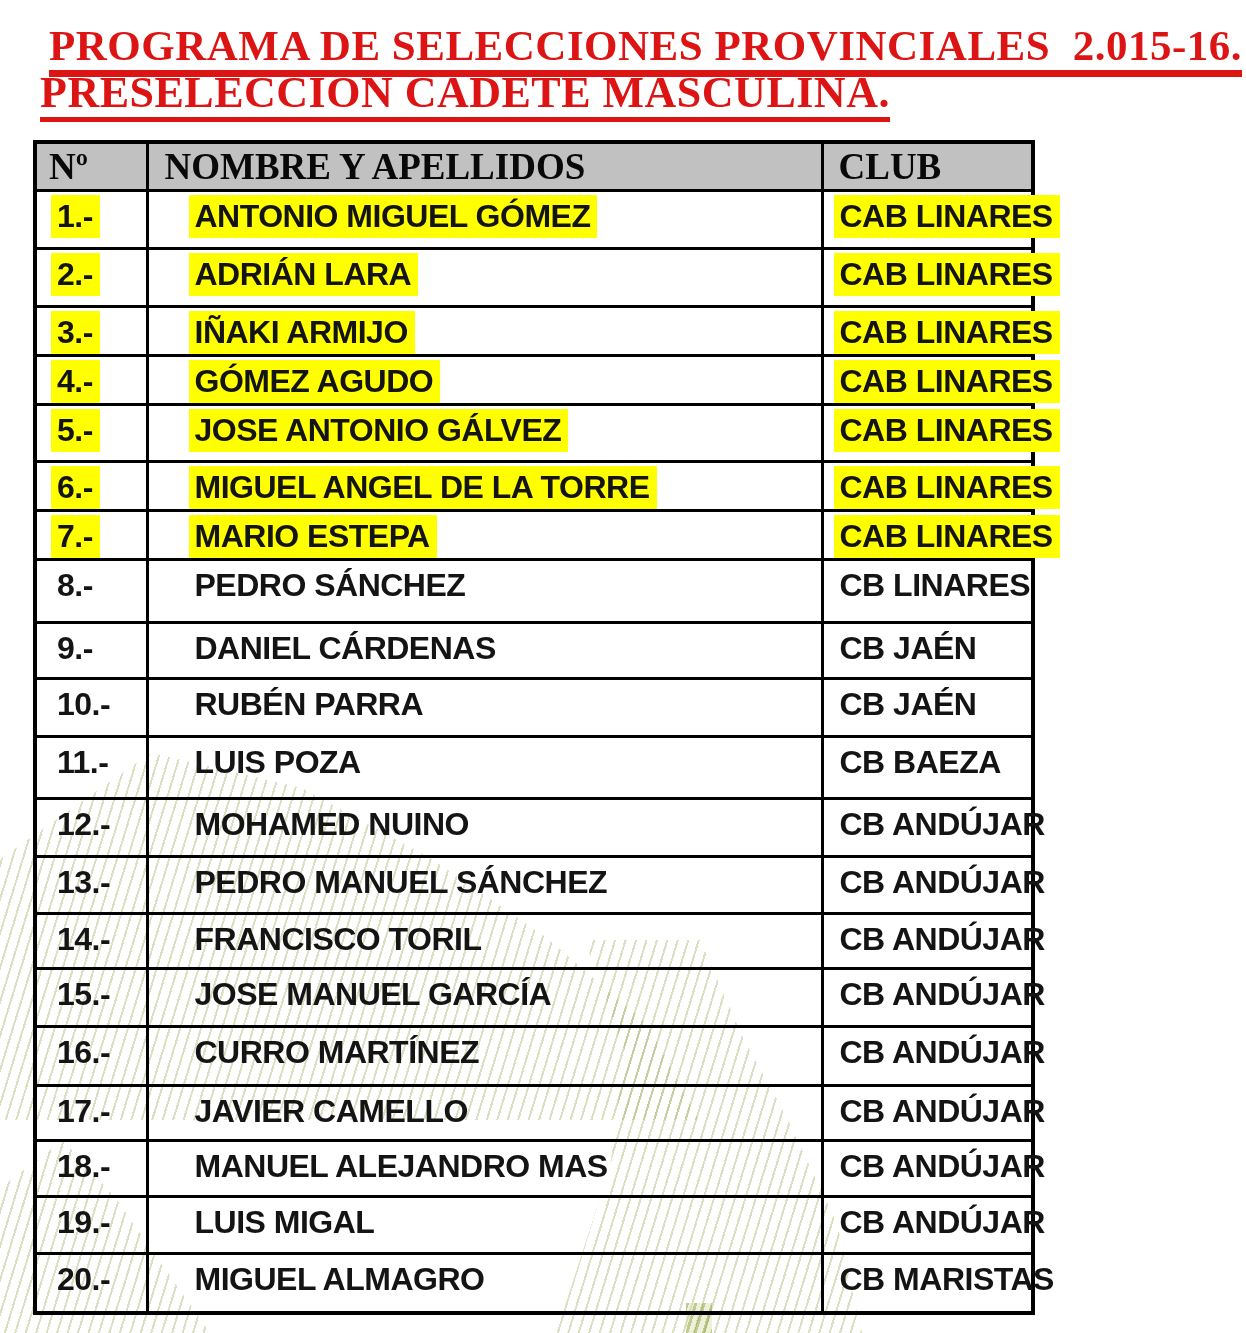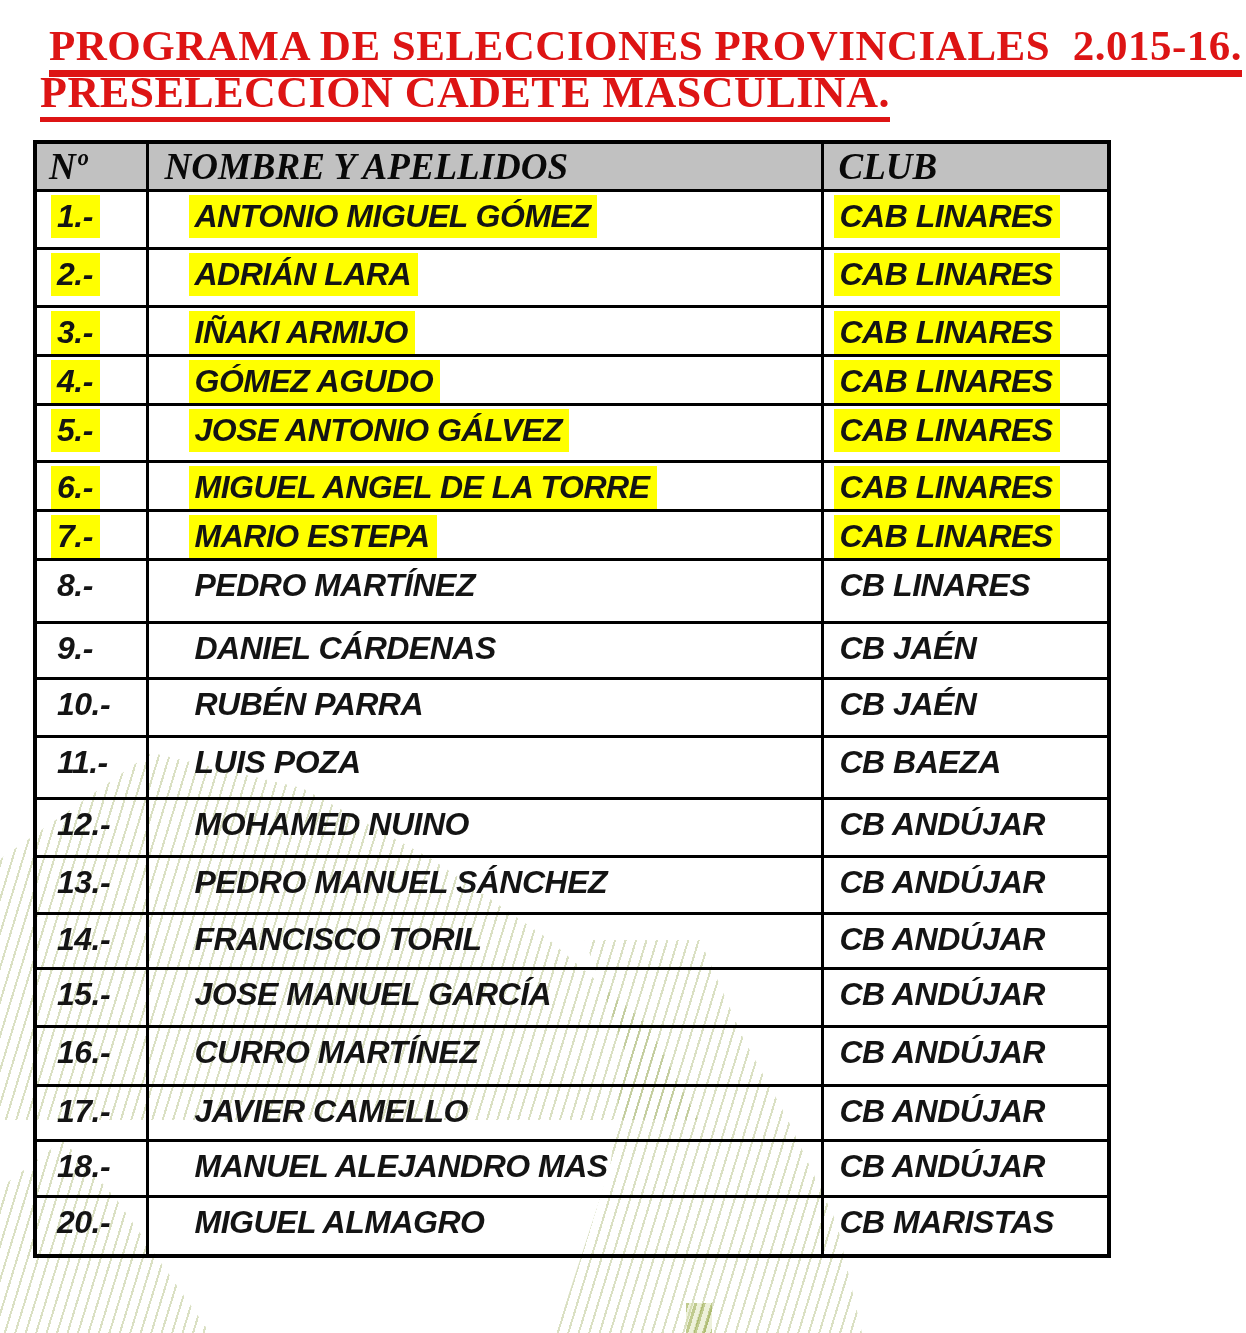--- a/index.html
+++ b/index.html
@@ -83,26 +83,25 @@
     padding-bottom: 2px;
     white-space: pre;
     letter-spacing: 0.5px;
   }
 
   
   table.roster {
     position: absolute;
     left: 33px;
     top: 140px;
-    width: 1078px;
+    width: 1002px;
     border-collapse: collapse;
     table-layout: fixed;
     border: 4px solid var(--border, #000000);
     background: transparent;
-    font-style: italic;
   }
   col.c-num  { width: 112px; }
   col.c-name { width: 675px; }
   col.c-club { width: auto; }
 
   table.roster th, table.roster td {
     border: 3px solid var(--border, #000000);
     background: transparent;
   }
   thead tr { height: 48px; }
@@ -200,21 +199,21 @@
           <td class="c-name"><span class="cell-span hl">MIGUEL ANGEL DE LA TORRE</span></td>
           <td class="c-club"><span class="cell-span hl">CAB LINARES</span></td>
         </tr>
         <tr style="height: 48px;">
           <td class="c-num"><span class="cell-span hl">7.-</span></td>
           <td class="c-name"><span class="cell-span hl">MARIO ESTEPA</span></td>
           <td class="c-club"><span class="cell-span hl">CAB LINARES</span></td>
         </tr>
         <tr style="height: 63px;">
           <td class="c-num"><span class="cell-span">8.-</span></td>
-          <td class="c-name"><span class="cell-span">PEDRO MARTÍNEZ</span></td>
+          <td class="c-name"><span class="cell-span">PEDRO SÁNCHEZ</span></td>
           <td class="c-club"><span class="cell-span">CB LINARES</span></td>
         </tr>
         <tr style="height: 56px;">
           <td class="c-num"><span class="cell-span">9.-</span></td>
           <td class="c-name"><span class="cell-span">DANIEL CÁRDENAS</span></td>
           <td class="c-club"><span class="cell-span">CB JAÉN</span></td>
         </tr>
         <tr style="height: 58px;">
           <td class="c-num"><span class="cell-span">10.-</span></td>
           <td class="c-name"><span class="cell-span">RUBÉN PARRA</span></td>
@@ -253,20 +252,25 @@
         <tr style="height: 55px;">
           <td class="c-num"><span class="cell-span">17.-</span></td>
           <td class="c-name"><span class="cell-span">JAVIER CAMELLO</span></td>
           <td class="c-club"><span class="cell-span">CB ANDÚJAR</span></td>
         </tr>
         <tr style="height: 56px;">
           <td class="c-num"><span class="cell-span">18.-</span></td>
           <td class="c-name"><span class="cell-span">MANUEL ALEJANDRO MAS</span></td>
           <td class="c-club"><span class="cell-span">CB ANDÚJAR</span></td>
         </tr>
+        <tr style="height: 57px;">
+          <td class="c-num"><span class="cell-span">19.-</span></td>
+          <td class="c-name"><span class="cell-span">LUIS MIGAL</span></td>
+          <td class="c-club"><span class="cell-span">CB ANDÚJAR</span></td>
+        </tr>
         <tr style="height: 60px;">
           <td class="c-num"><span class="cell-span">20.-</span></td>
           <td class="c-name"><span class="cell-span">MIGUEL ALMAGRO</span></td>
           <td class="c-club"><span class="cell-span">CB MARISTAS</span></td>
         </tr>
       </tbody>
   </table>
 
 </div>
 

